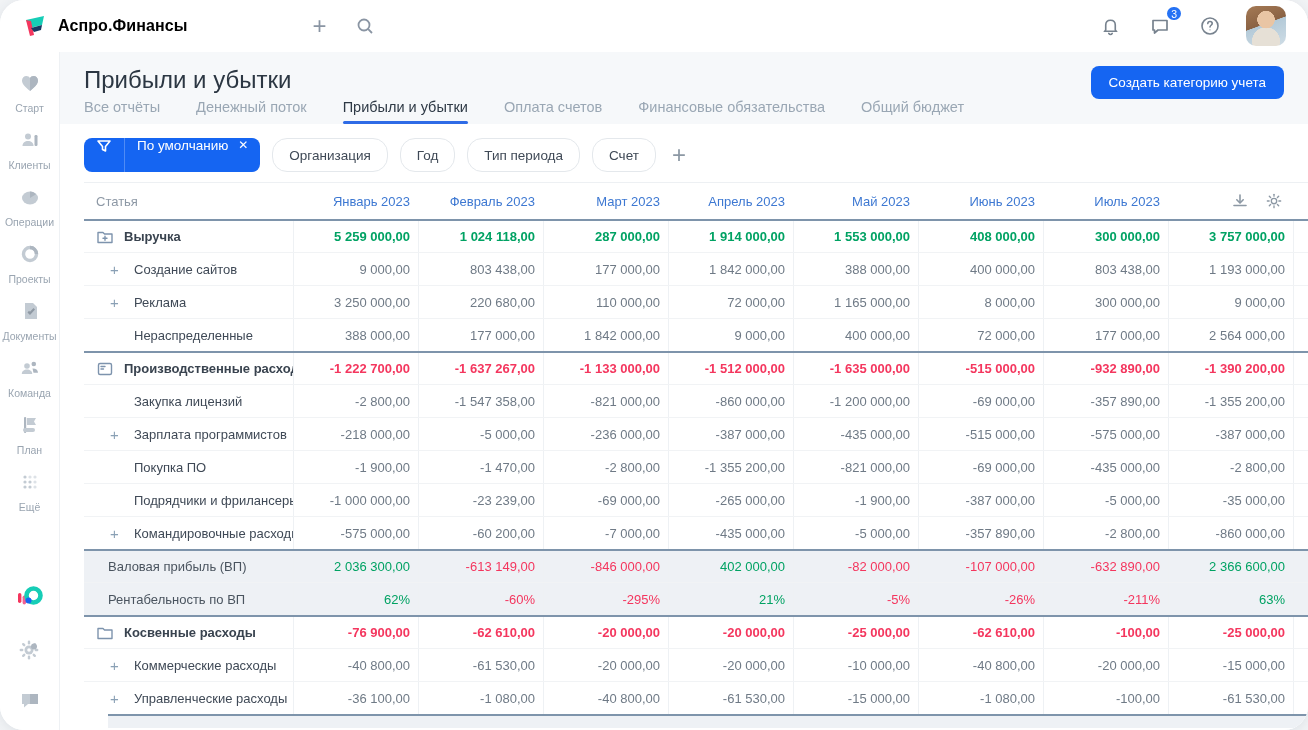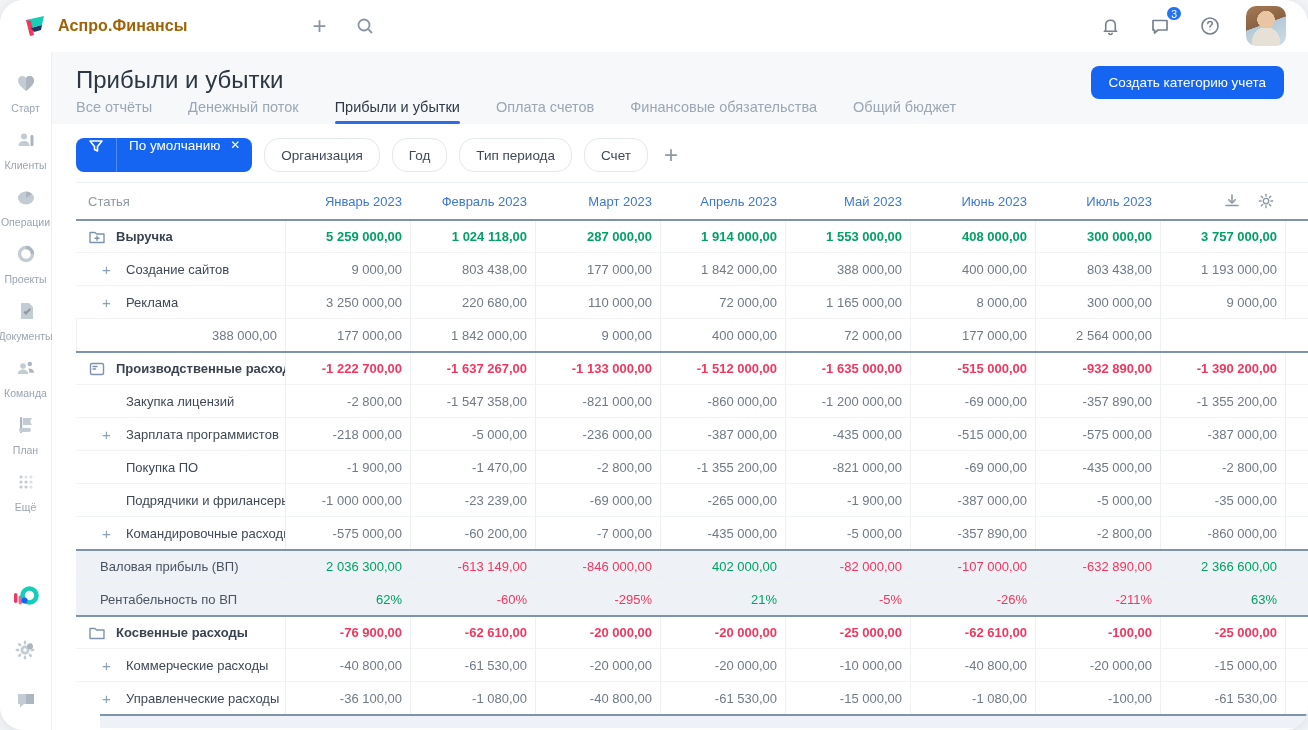--- a/index.html
+++ b/index.html
@@ -2,37 +2,37 @@
 <html><head>
 <meta charset="utf-8">
 <style>
   * { margin:0; padding:0; box-sizing:border-box; }
   html,body { width:1308px; height:730px; background:#f2f4f6; font-family:"Liberation Sans", sans-serif; }
   .app { position:relative; width:1308px; height:730px; background:#fff; border-radius:24px; overflow:hidden; box-shadow:0 2px 14px rgba(40,60,90,.10); }
 
   
   .topbar { height:52px; background:#fff; display:flex; align-items:center; padding:0 22px; }
   .brand { display:flex; align-items:center; gap:10px; }
-  .brand-name { font-size:16px; font-weight:700; color:#a16207; letter-spacing:.1px; }
+  .brand-name { font-size:16px; font-weight:700; color:#000000; letter-spacing:.1px; }
   .tb-ic { color:#8a95a3; display:flex; align-items:center; justify-content:center; width:28px; height:28px; cursor:pointer; }
   .tb-plus { font-size:24px; font-weight:400; color:#8a95a3; margin-left:118px; }
   .tb-search { margin-left:18px; }
   .tb-right { margin-left:auto; display:flex; align-items:center; gap:22px; }
   .chat-wrap { position:relative; }
   .badge { position:absolute; top:-7px; right:-9px; min-width:17px; height:17px; border-radius:9px; background:#2572f4; color:#fff; font-size:10.5px; display:flex; align-items:center; justify-content:center; padding:0 4px; border:2px solid #fff; }
   .avatar { width:40px; height:40px; border-radius:10px; cursor:pointer;
     background:
       radial-gradient(circle at 50% 34%, #e9c5a4 0 26%, rgba(0,0,0,0) 27%),
       radial-gradient(circle at 50% 88%, #e6e0d6 0 34%, rgba(0,0,0,0) 35%),
       linear-gradient(160deg,#a57a55 0%, #8a6244 45%, #b4cad8 46%, #cfdde6 100%);
   }
 
   
   .body { display:flex; height:678px; }
-  .sidebar { width:52px; background:#fff; border-right:1px solid #eef1f4; display:flex; flex-direction:column; align-items:center; padding:12px 0 18px; }
+  .sidebar { width:60px; background:#fff; border-right:1px solid #eef1f4; display:flex; flex-direction:column; align-items:center; padding:12px 0 18px; }
   .side-item { width:64px; display:flex; flex-direction:column; align-items:center; gap:3px; padding:7px 0; cursor:pointer; }
   .side-item .lbl { font-size:10.5px; color:#9aa5b1; }
   .side-foot { margin-top:auto; display:flex; flex-direction:column; align-items:center; gap:26px; }
 
   
   .main { flex:1; background:#f6f8fa; display:flex; flex-direction:column; overflow:hidden; }
   .page-head { padding:14px 24px 0; }
   .title-row { display:flex; align-items:flex-start; }
   .page-title { font-size:24px; font-weight:500; color:#2c3743; }
   .create-btn { margin-left:auto; background:#1565f2; color:#fff; border:none; border-radius:8px; font-size:13.5px; font-family:inherit; padding:9px 18px; cursor:pointer; }
@@ -373,20 +373,24 @@
                 <div class="tcell val">220 680,00</div>
                 <div class="tcell val">110 000,00</div>
                 <div class="tcell val">72 000,00</div>
                 <div class="tcell val">1 165 000,00</div>
                 <div class="tcell val">8 000,00</div>
                 <div class="tcell val">300 000,00</div>
                 <div class="tcell val">9 000,00</div>
                 <div class="tcell sliver"></div>
               </div>
               <div class="trow child">
+                <div class="tcell label">
+                  <span class="plus-slot"></span>
+                  <span>Нераспределенные</span>
+                </div>
                 <div class="tcell val">388 000,00</div>
                 <div class="tcell val">177 000,00</div>
                 <div class="tcell val">1 842 000,00</div>
                 <div class="tcell val">9 000,00</div>
                 <div class="tcell val">400 000,00</div>
                 <div class="tcell val">72 000,00</div>
                 <div class="tcell val">177 000,00</div>
                 <div class="tcell val">2 564 000,00</div>
                 <div class="tcell sliver"></div>
               </div>

